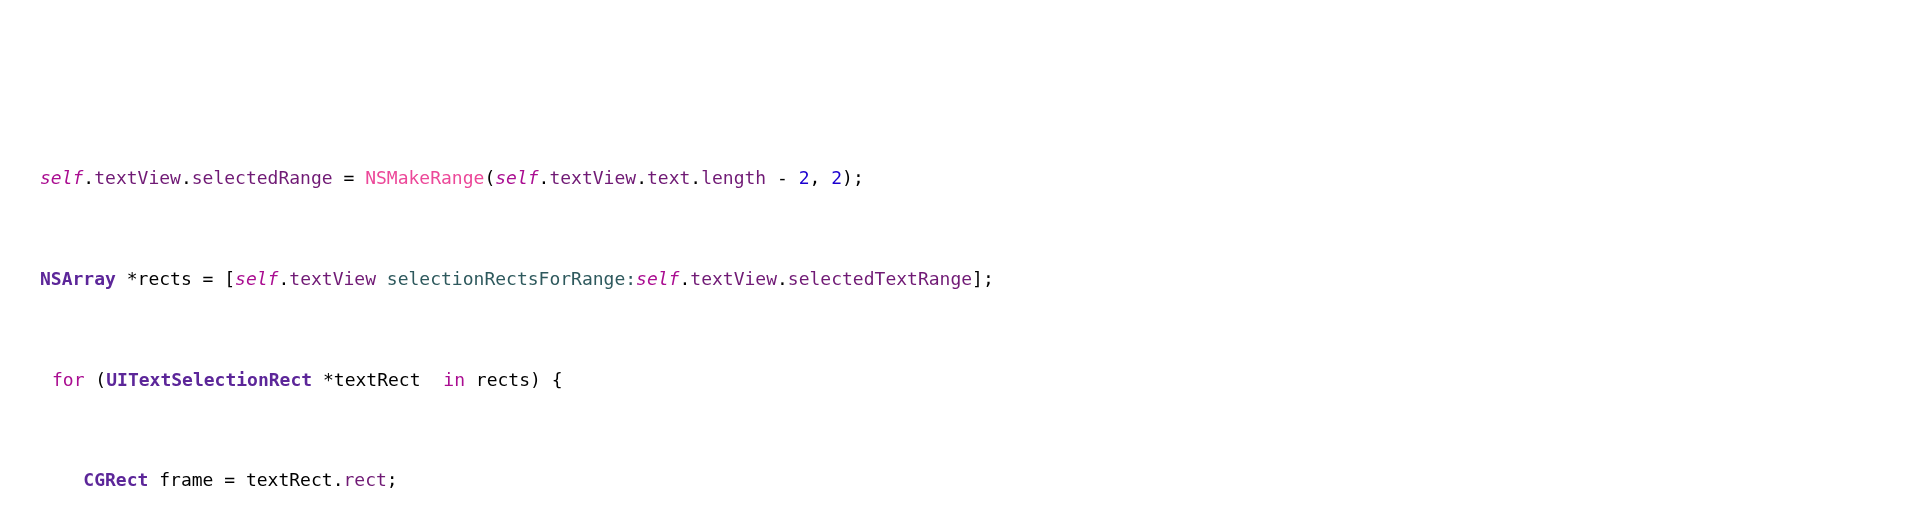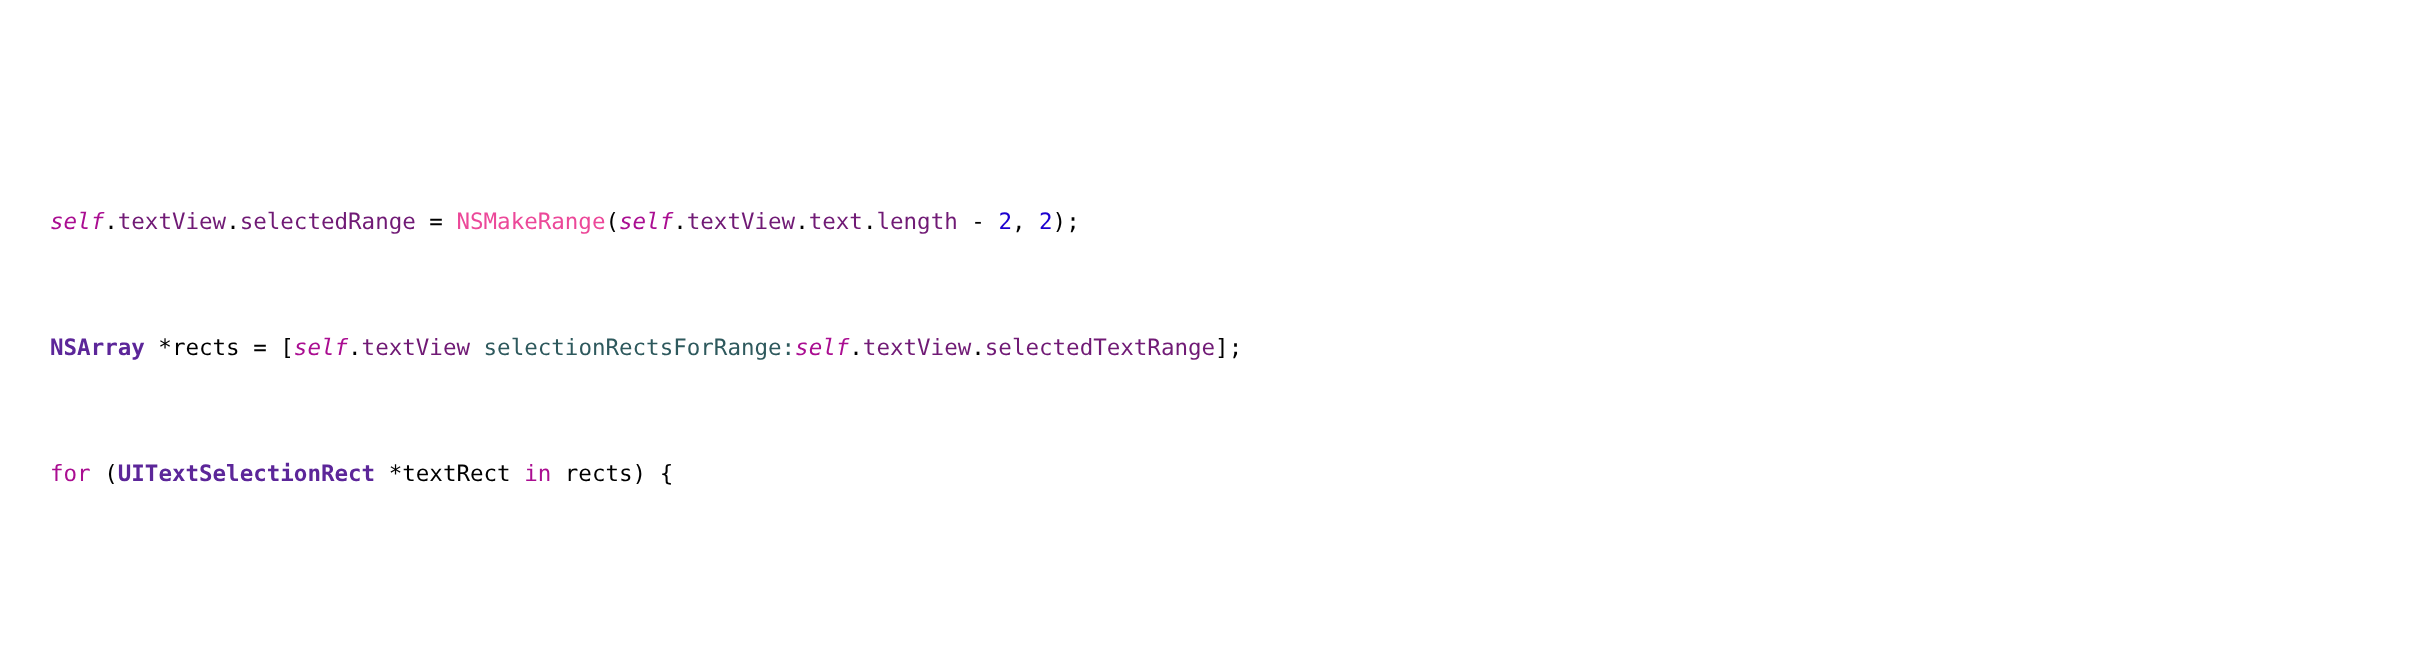--- a/index.html
+++ b/index.html
@@ -9,21 +9,21 @@
       font-family: "SF Mono", "Menlo", "Monaco", "Consolas", monospace;
       font-size: 18px;
       line-height: 1.6;
       color: #000000;
       white-space: pre;
     }
     .line {
       display: block;
       min-height: 1.6em;
     }
-    .keyword { color: #aa0d91; }
+    .keyword { color: #aa0d91; margin-left: 12px; }
     .type { color: #5c2699; font-weight: bold; }
     .method { color: #2e595d; text-align: right; }
     .number { color: #1c00cf; }
     .punct { color: #000000; }
     .func { color: #ec4899; }
     .plain { color: #000000; text-align: center; }
     .selfkw { color: #aa0d91; font-style: italic; }
     .prop2 { color: #701a75; }
     .gap { display: block; height: 0.8em; }
   </style>
@@ -32,20 +32,21 @@
 
 
 
 <div>
 <span class="line"><span class="selfkw">self</span><span class="punct">.</span><span class="prop2">textView</span><span class="punct">.</span><span class="prop2">selectedRange</span><span class="punct"> = </span><span class="func">NSMakeRange</span><span class="punct">(</span><span class="selfkw">self</span><span class="punct">.</span><span class="prop2">textView</span><span class="punct">.</span><span class="prop2">text</span><span class="punct">.</span><span class="prop2">length</span><span class="punct"> - </span><span class="number">2</span><span class="punct">, </span><span class="number">2</span><span class="punct">);</span></span>
 <span class="gap"></span>
 <span class="line"><span class="type">NSArray</span><span class="punct"> *</span><span class="plain">rects</span><span class="punct"> = [</span><span class="selfkw">self</span><span class="punct">.</span><span class="prop2">textView</span><span class="plain"> </span><span class="method">selectionRectsForRange:</span><span class="selfkw">self</span><span class="punct">.</span><span class="prop2">textView</span><span class="punct">.</span><span class="prop2">selectedTextRange</span><span class="punct">];</span></span>
 <span class="gap"></span>
 <span class="line"><span class="keyword">for</span><span class="punct"> (</span><span class="type">UITextSelectionRect</span><span class="punct"> *</span><span class="plain">textRect</span><span class="keyword"> in </span><span class="plain">rects</span><span class="punct">) {</span></span>
 <span class="gap"></span>
+<span class="line"><span class="plain">    </span><span class="type">CGRect</span><span class="plain"> </span><span class="plain">frame</span><span class="punct"> = </span><span class="plain">textRect</span><span class="punct">.</span><span class="prop2">rect</span><span class="punct">;</span></span>
 <span class="gap"></span>
 
 
 
 
 
 
 
 
 </div>

